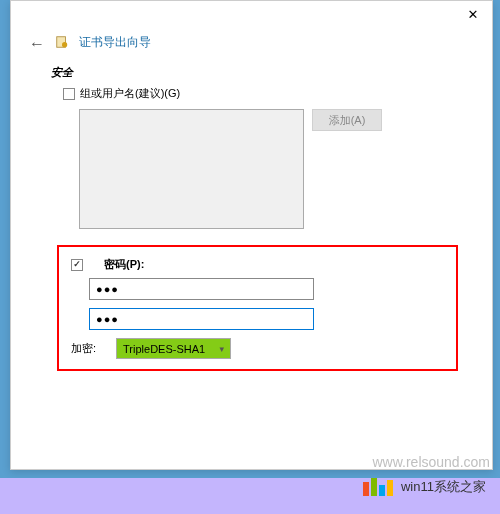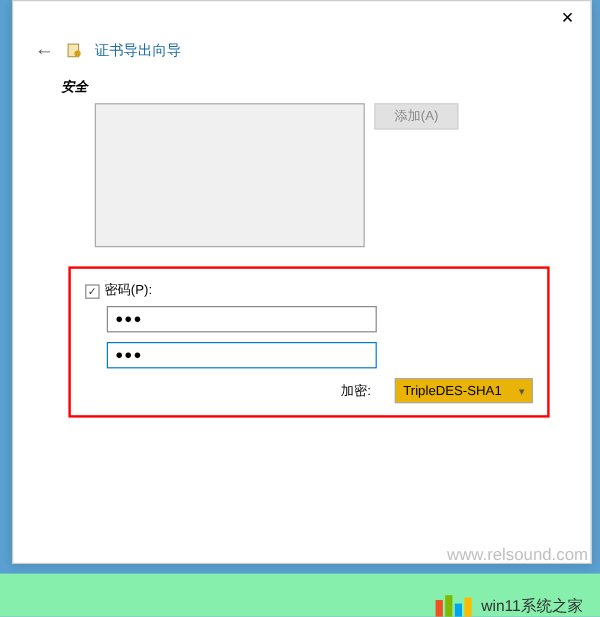--- a/index.html
+++ b/index.html
@@ -124,69 +124,69 @@
     .highlight-box {
       border: 2px solid #ff0000;
       padding: 10px 12px 10px 12px;
       margin: 0 -6px 0 6px;
     }
     .field-row {
       margin-bottom: 8px;
     }
     .field-label {
       display: flex;
-      align-items: flex-end;
-      gap: 4px;
+      align-items: center;
+      gap: 21px;
       font-size: 11px;
       margin-bottom: 6px;
       padding-left: 0;
+      font-weight: bold;
     }
     .field-label.indent { padding-left: 18px; }
     .text-input {
       width: 225px;
       height: 22px;
       border: 1px solid #888;
       padding: 0 6px;
       font-size: 11px;
       margin-left: 18px;
       display: flex;
       align-items: center;
       letter-spacing: 1px;
     }
     .text-input.active { border: 1px solid #0078d7; }
     .enc-row {
       display: flex;
       align-items: center;
       gap: 20px;
       margin-top: 6px;
-      justify-content: flex-end;
     }
     .enc-label { font-size: 11px; }
     .dropdown {
       width: 115px;
       height: 21px;
       border: 1px solid #aaa;
-      background: #eab308;
+      background: #84cc16;
       display: flex;
       align-items: center;
       justify-content: space-between;
       padding: 0 6px;
       font-size: 11px;
       cursor: pointer;
     }
     .dd-arrow { font-size: 9px; color: #555; }
     .bottom-bar {
       position: absolute;
       bottom: 0;
       left: 0;
       width: 500px;
       height: 36px;
-      background: #86efac;
-      display: flex;
-      align-items: flex-end;
+      background: #c4b5fd;
+      display: flex;
+      align-items: flex-start;
       justify-content: flex-end;
       padding: 0 14px;
       gap: 8px;
     }
     .logo-blocks { display: flex; gap: 2px; }
     .logo-blocks span { width: 6px; height: 18px; display: inline-block; }
     .lb1 { background: #f25022; height: 14px !important; align-self: flex-end;}
     .lb2 { background: #7fba00; height: 18px !important;}
     .lb3 { background: #00a4ef; height: 11px !important; align-self: flex-end;}
     .lb4 { background: #ffb900; height: 16px !important; align-self: flex-end;}
@@ -213,20 +213,24 @@
     <svg class="cert-icon" viewBox="0 0 16 16">
       <rect x="2" y="2" width="10" height="12" fill="#f5e6b3" stroke="#b09040" stroke-width="1"></rect>
       <circle cx="11" cy="11" r="3" fill="#d4a017"></circle>
     </svg>
     <span class="wizard-title">证书导出向导</span>
   </div>
 
   <div class="content">
     <div class="section-title">安全</div>
 
+    <div class="group-row">
+      <span class="checkbox"></span>
+      <span>组或用户名(建议)(G)</span>
+    </div>
 
     <div class="group-area">
       <div class="listbox"></div>
       <div class="btn-col">
         <div class="btn">添加(A)</div>
       </div>
     </div>
 
     <div class="highlight-box">
       <div class="field-row">

